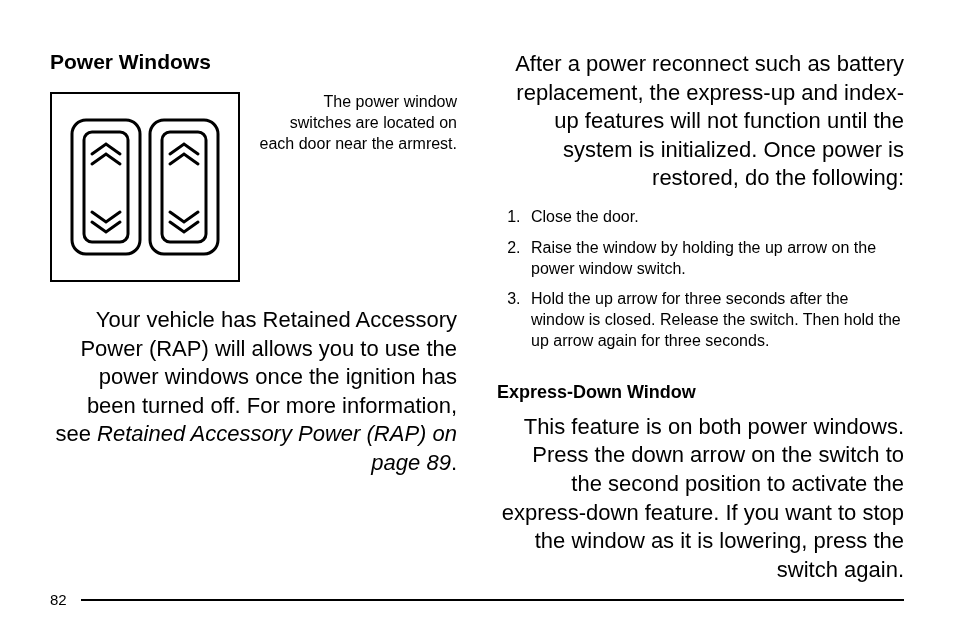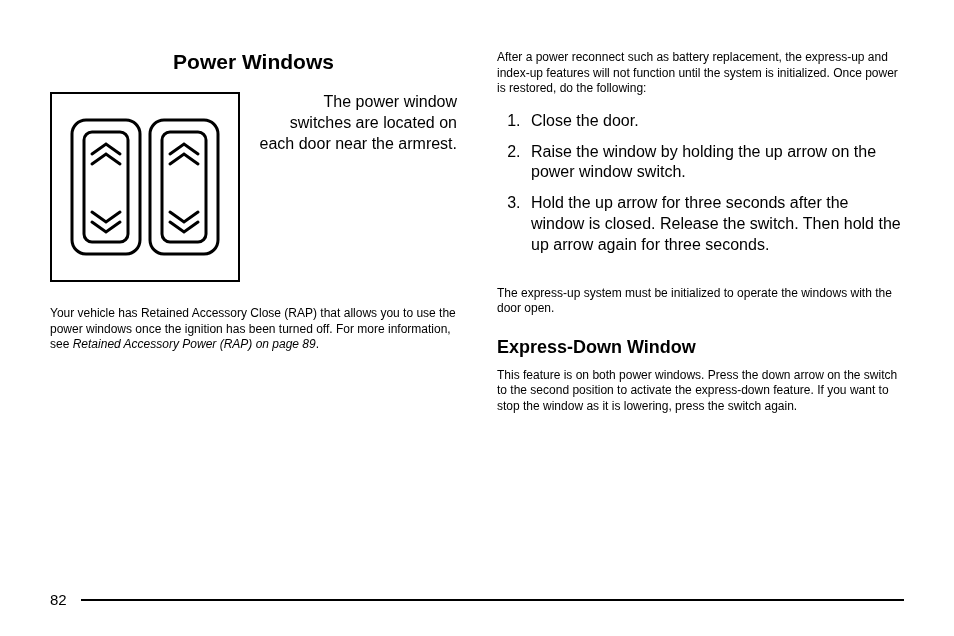--- a/index.html
+++ b/index.html
@@ -17,31 +17,31 @@
     gap: 40px;
   }
   .col {
     flex: 1;
     min-width: 0;
   }
   h1 {
     font-size: 21px;
     font-weight: bold;
     margin-bottom: 18px;
-    text-align: center;
   }
   h2 {
     font-size: 18px;
     font-weight: bold;
     margin-bottom: 10px;
   }
   p {
-    font-size: 12px;
+    font-size: 22px;
     line-height: 1.3;
     margin-bottom: 14px;
+    text-align: right;
   }
   .italic { font-style: italic; }
   .fig-row {
     display: flex;
     gap: 18px;
     margin-bottom: 20px;
     align-items: flex-start;
   }
   .fig {
     width: 190px;
@@ -114,32 +114,31 @@
 
           <polyline points="120,120 134,130 148,120" fill="none" stroke="#000" stroke-width="3" stroke-linecap="round"></polyline>
           <polyline points="120,130 134,140 148,130" fill="none" stroke="#000" stroke-width="3" stroke-linecap="round"></polyline>
         </svg>
       </div>
       <div class="fig-text">The power window switches are located on each door near the armrest.</div>
     </div>
 
 
     <p>
-      <span>Your vehicle has Retained Accessory Close (RAP) that allows you to use the power windows once the ignition has been turned off. For more information, see </span><span class="italic">Retained Accessory Power (RAP) on page 89</span><span>.</span>
+      <span>Your vehicle has Retained Accessory Power (RAP) will allows you to use the power windows once the ignition has been turned off. For more information, see </span><span class="italic">Retained Accessory Power (RAP) on page 89</span><span>.</span>
     </p>
   </div>
 
   <div class="col">
     <p>After a power reconnect such as battery replacement, the express-up and index-up features will not function until the system is initialized. Once power is restored, do the following:</p>
     <ol>
       <li>Close the door.</li>
       <li>Raise the window by holding the up arrow on the power window switch.</li>
       <li>Hold the up arrow for three seconds after the window is closed. Release the switch. Then hold the up arrow again for three seconds.</li>
     </ol>
-    <p>The express-up system must be initialized to operate the windows with the door open.</p>
 
     <h2 class="section-gap">Express-Down Window</h2>
     <p>This feature is on both power windows. Press the down arrow on the switch to the second position to activate the express-down feature. If you want to stop the window as it is lowering, press the switch again.</p>
   </div>
 
 </div>
 
 <div class="footer">
   <span class="page-num">82</span>
   <div class="footer-line"></div>

